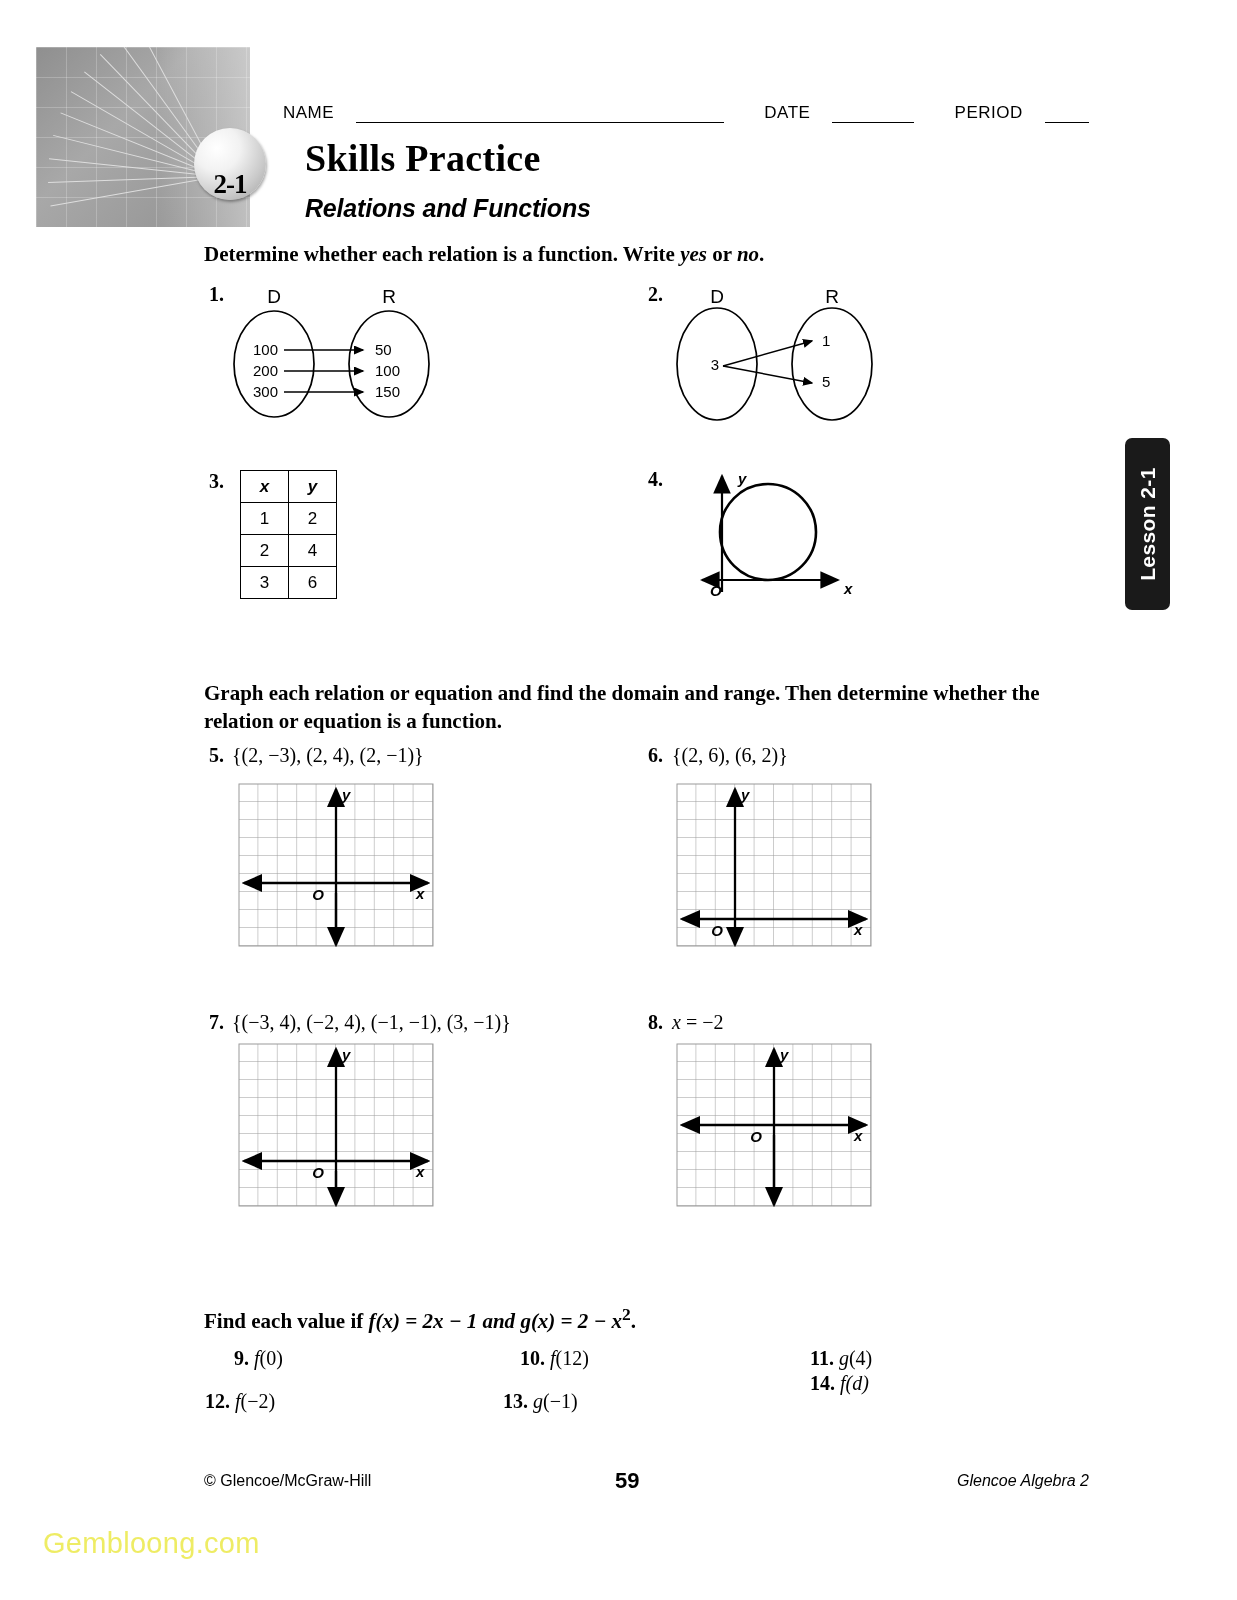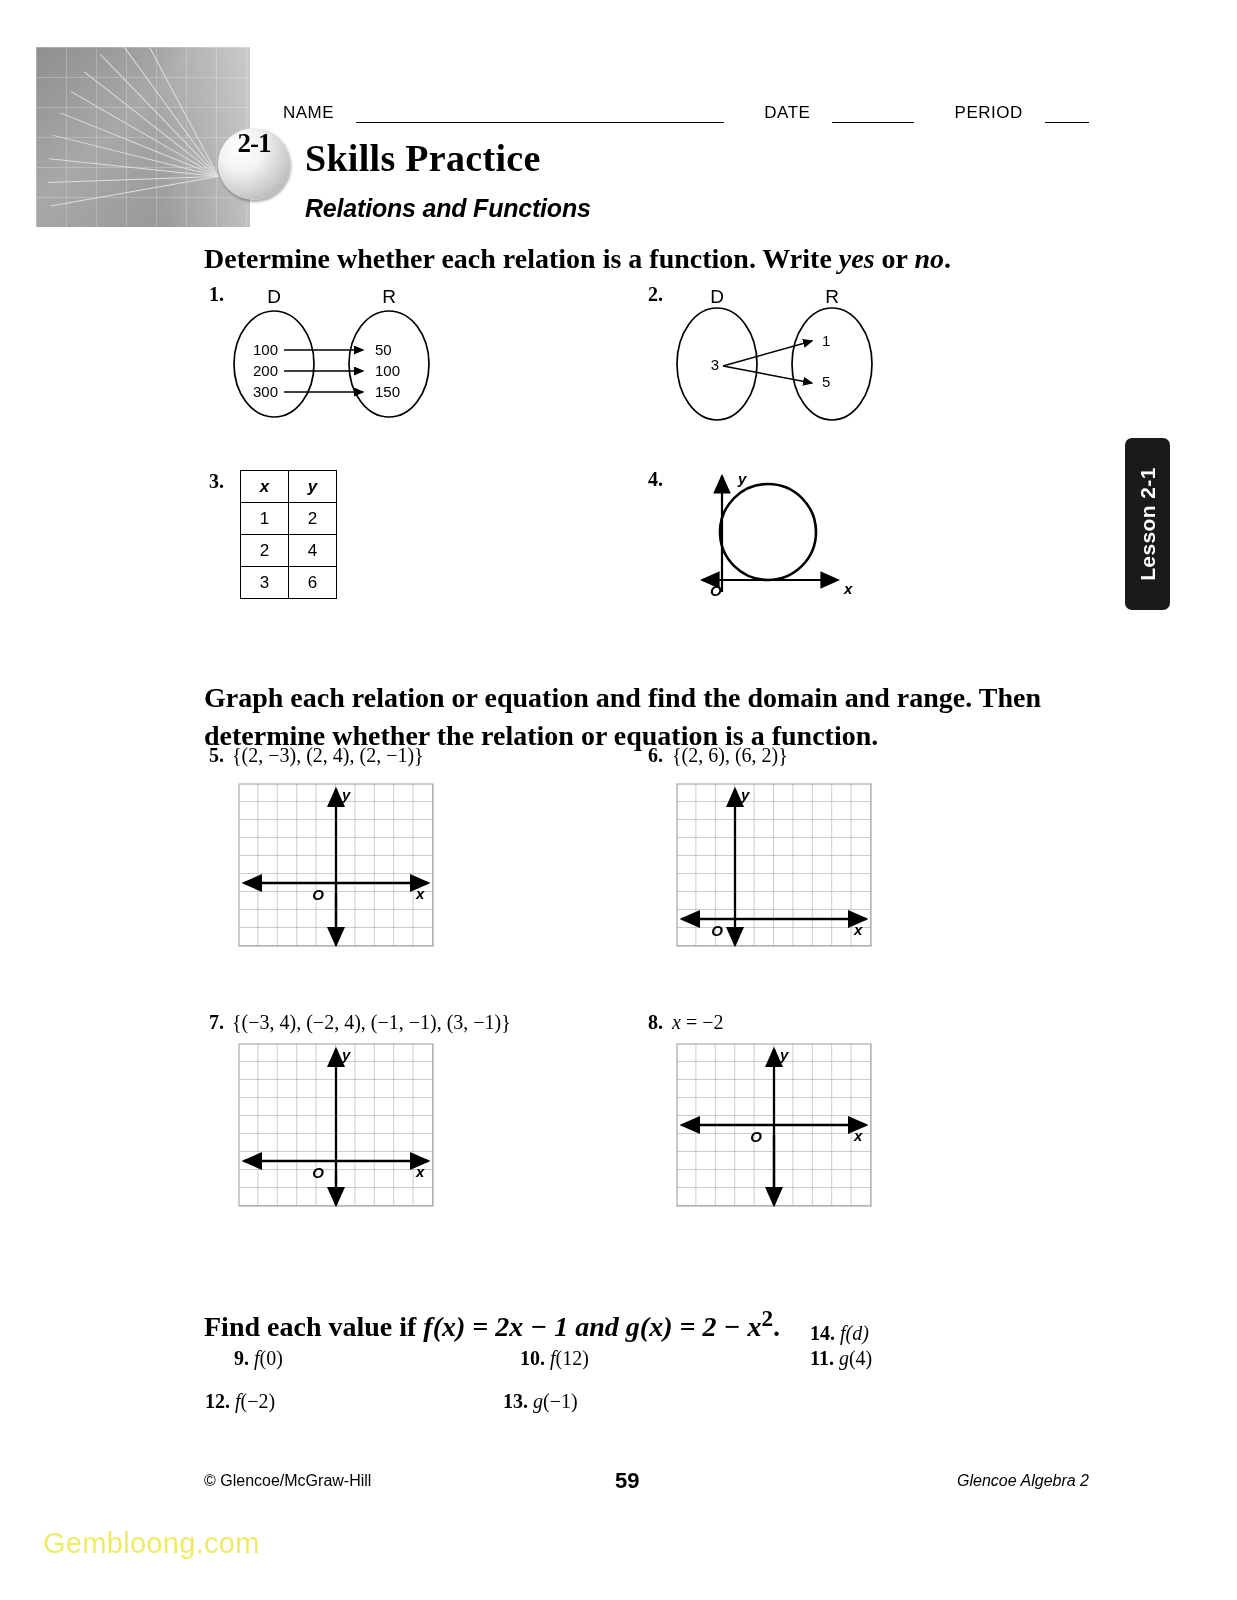--- a/index.html
+++ b/index.html
@@ -47,26 +47,26 @@
   }
   .header-art .shadow-wedge {
     position: absolute;
     left: 120px; top: 0; width: 120px; height: 100%;
     background: linear-gradient(to right, rgba(255,255,255,0) 0%, rgba(255,255,255,.55) 100%);
   }
 
   
   .lesson-ball {
     position: absolute;
-    left: 218px; top: 128px;
+    left: 194px; top: 128px;
     width: 72px; height: 72px;
     border-radius: 50%;
     background: radial-gradient(circle at 32% 28%, #ffffff 0%, #f2f2f2 32%, #c9c9c9 68%, #9e9e9e 100%);
     box-shadow: 1px 2px 3px rgba(0,0,0,.35);
-    display: flex; align-items: flex-start; justify-content: center;
+    display: flex; align-items: flex-end; justify-content: center;
     z-index: 3;
   }
   .lesson-ball span {
     font-family: "Liberation Serif", serif;
     font-weight: bold;
     font-size: 27px;
     letter-spacing: -1px;
     color: #000;
   }
 
@@ -127,21 +127,21 @@
     font-weight: bold;
     color: #ffffff;
     transform: rotate(-90deg);
     white-space: nowrap;
     letter-spacing: .4px;
   }
 
   
   .instr {
     position: absolute;
-    font-size: 28px;
+    font-size: 21px;
     font-weight: bold;
     line-height: 1.34;
   }
   .instr i { font-style: italic; }
   #instr-1 { left: 204px; top: 240px; width: 880px; }
   #instr-2 { left: 204px; top: 679px; width: 880px; }
   #instr-3 { left: 204px; top: 1303px; width: 880px; }
 
   
   .pnum {
@@ -457,19 +457,19 @@
 <div class="aitem" style="left:234px; top:1347px;"><b>9.</b> <span class="fn">f</span><span>(0)</span></div>
 
 <div class="aitem" style="left:520px; top:1347px;"><b>10.</b> <span class="fn">f</span><span>(12)</span></div>
 
 <div class="aitem" style="left:810px; top:1347px;"><b>11.</b> <span class="fn">g</span><span>(4)</span></div>
 
 <div class="aitem" style="left:205px; top:1390px;"><b>12.</b> <span class="fn">f</span><span>(−2)</span></div>
 
 <div class="aitem" style="left:503px; top:1390px;"><b>13.</b> <span class="fn">g</span><span>(−1)</span></div>
 
-<div class="aitem" style="left:810px; top:1322px;"><b>14.</b> <span class="fn">f</span><span class="fn">(d)</span></div>
+<div class="aitem" style="left:810px; top:1372px;"><b>14.</b> <span class="fn">f</span><span class="fn">(d)</span></div>
 
 <div class="footer-left">© Glencoe/McGraw-Hill</div>
 <div class="footer-page">59</div>
 <div class="footer-right">Glencoe Algebra 2</div>
 
 <div class="watermark">Gembloong.com</div>
 
 </body></html>

